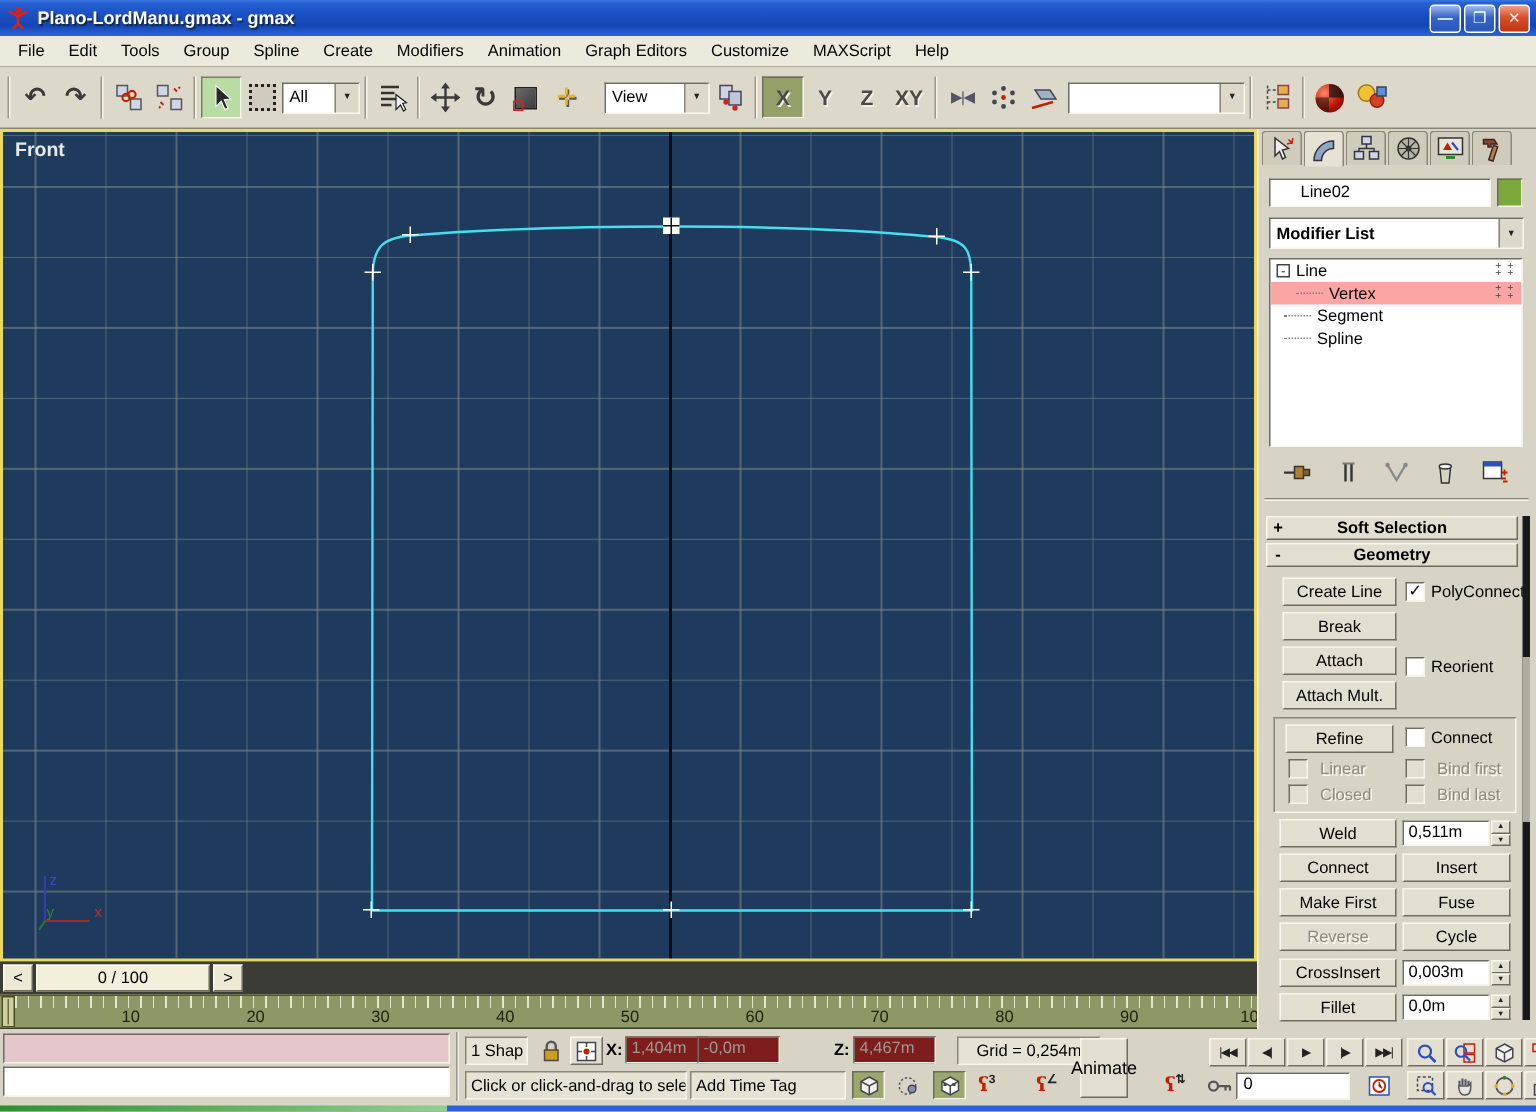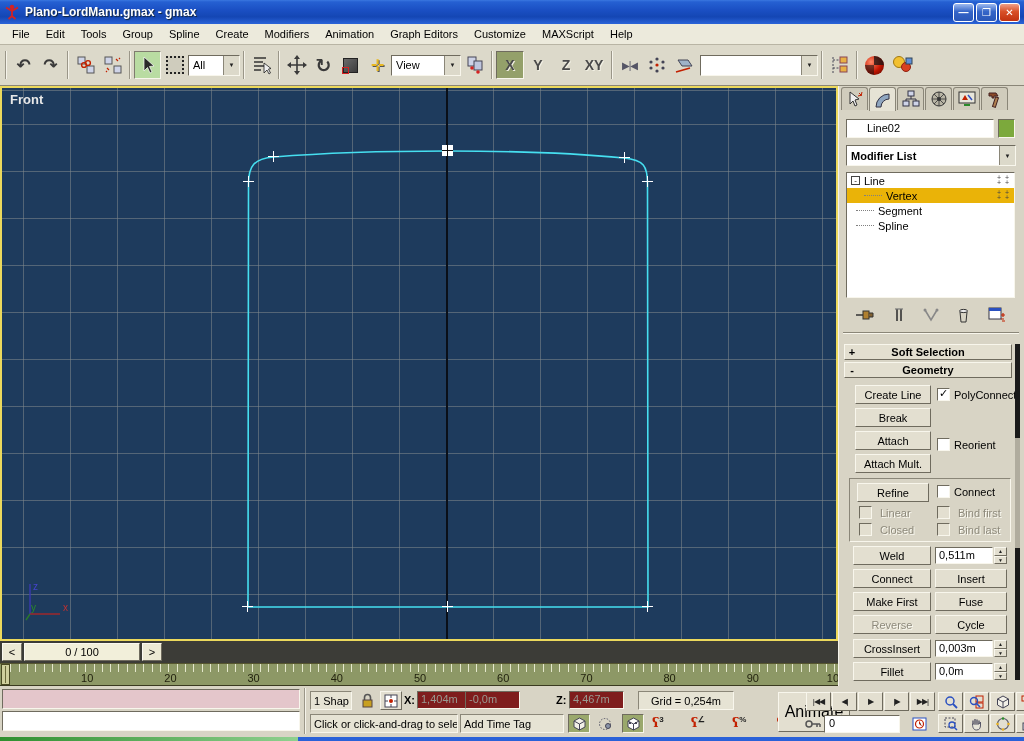--- a/index.html
+++ b/index.html
@@ -64,21 +64,21 @@
   .cp-tab { width:27px; height:23px; border:1px solid #8a8678; border-bottom:none; background:#d0ccbc;
     display:flex; align-items:center; justify-content:center; border-radius:3px 3px 0 0; margin-right:1px; }
   .cp-tab.active { background:#e6e3d5; height:24px; }
   .name-input { position:absolute; left:7px; top:33px; width:148px; height:19px; background:#fff;
     border:1px solid; border-color:#6f6b5e #f8f6ec #f8f6ec #6f6b5e; padding:2px 20px; }
   .color-swatch { position:absolute; left:159px; top:33px; width:17px; height:19px; background:#7ca93c;
     border:1px solid; border-color:#6f6b5e #f8f6ec #f8f6ec #6f6b5e; }
   .stack-box { position:absolute; left:7px; top:86px; width:169px; height:126px; background:#fff;
     border:1px solid; border-color:#6f6b5e #f8f6ec #f8f6ec #6f6b5e; overflow:hidden; }
   .stack-row { height:15px; display:flex; align-items:center; padding-left:4px; position:relative; }
-  .stack-row.sel { background:#eab308;padding-left:12px; }
+  .stack-row.sel { background:#fca5a5;padding-left:12px; }
   .tree-minus { width:9px; height:9px; border:1px solid #444; background:#fff; font-size:8px; line-height:7px;
     text-align:center; margin-right:4px; color:#000; }
   .tree-dots { width:18px; height:1px; border-bottom:1px dotted #808080; margin:0 4px 0 5px; }
   .subobj-icon { position:absolute; right:4px; top:2px; font-size:7px; line-height:5px; white-space:pre;
     color:#444; letter-spacing:1px; }
   .stack-tools { position:absolute; left:7px; top:218px; width:169px; height:22px; display:flex;
     align-items:center; justify-content:space-around; }
   .divider-h { position:absolute; left:4px; width:176px; height:2px;
     border-top:1px solid #8a8678; border-bottom:1px solid #f8f6ec; }
   .rollout { position:absolute; left:5px; width:168px; height:16px; background:#e3dfd0;
@@ -129,23 +129,23 @@
     border-left:1px solid #9a9688; border-right:1px solid #f5f3ea; }
   .sunken-lbl { background:#e6e3d4; border:1px solid; border-color:#8a8678 #f8f6ec #f8f6ec #8a8678;
     display:flex; align-items:center; padding:0 3px; overflow:hidden; white-space:nowrap; }
   .coord-lbl { position:absolute; top:8px; font-weight:bold; }
   .coord-field { position:absolute; top:5px; width:55px; height:18px; background:#7f1d1d; color:#9a9a92;
     border:1px solid; border-color:#6f6b5e #f8f6ec #f8f6ec #6f6b5e; padding:1px 3px; overflow:hidden; }
   .sb-iconbtn { display:inline-flex; align-items:center; justify-content:center; width:22px; height:19px; }
   .sb-iconbtn.pressed { background:#9aa86c; border:1px solid; border-color:#6f6b5e #f8f6ec #f8f6ec #6f6b5e; }
   .magnet { color:#c22000; font-weight:bold; font-size:13px; position:relative; font-family:"DejaVu Serif",serif; }
   .magnet sup { color:#222; font-size:8px; font-family:"Liberation Sans",sans-serif; }
-  .animate-btn { position:absolute; left:778px; top:6px; width:72px; height:40px; background:#e3dfd0;
+  .animate-btn { position:absolute; left:720px; top:6px; width:32px; height:40px; background:#e3dfd0;
     border:1px solid; border-color:#f8f6ec #6f6b5e #6f6b5e #f8f6ec; display:flex; align-items:center;
-    justify-content:center; font-size:16px; }
+    justify-content:center; font-size:12px; }
   .pb-btn { width:25px; height:19px; background:#e3dfd0; border:1px solid;
     border-color:#f8f6ec #6f6b5e #6f6b5e #f8f6ec; display:inline-flex; align-items:center;
     justify-content:center; font-size:8px; letter-spacing:-1px; color:#222; }
   .frame-field { position:absolute; left:824px; top:29px; width:76px; height:18px; background:#fff;
     border:1px solid; border-color:#6f6b5e #f8f6ec #f8f6ec #6f6b5e; padding:1px 4px; }
   .bottom-strip-green { position:absolute; left:0px; top:51px; width:298px; height:4px;
     background:linear-gradient(90deg,#2f8f2f,#8fd08f); }
   .bottom-strip-blue { position:absolute; left:298px; top:51px; width:726px; height:4px; background:#2a61d8; }
   svg { display:block; }
 </style>
@@ -235,21 +235,21 @@
         <span class="tb-glyph" style="font-size:19px">↻</span>
       </div>
     <div class="tb-btn">
       <div style="width:15px;height:15px;background:linear-gradient(135deg,#6a6a6a,#3c3c3c);border:1px solid #222;position:relative">
         <div style="position:absolute;left:-2px;bottom:-2px;width:7px;height:7px;border:1.5px solid #d42222"></div>
       </div>
     </div>
     <div class="tb-btn">
       <span style="color:#e8b820;font-weight:bold;font-size:16px;text-shadow:1px 1px 0 #555">✛</span>
     </div>
-    <div class="dd" style="width:70px;margin-left:0">
+    <div class="dd" style="width:70px;margin-left:12px">
       <span class="dd-txt">View</span>
       <span class="dd-arrow">▼</span>
     </div>
     <div class="tb-btn">
       <svg width="20" height="20" viewBox="0 0 20 20">
         <rect x="3" y="2" width="8" height="9" fill="#cdd2e6" stroke="#445"></rect>
         <rect x="9" y="6" width="8" height="9" fill="#bfc6de" stroke="#445"></rect>
         <circle cx="7" cy="13" r="1.8" fill="#d42222"></circle>
           <circle cx="13" cy="17" r="1.8" fill="#d42222"></circle>
       </svg>

